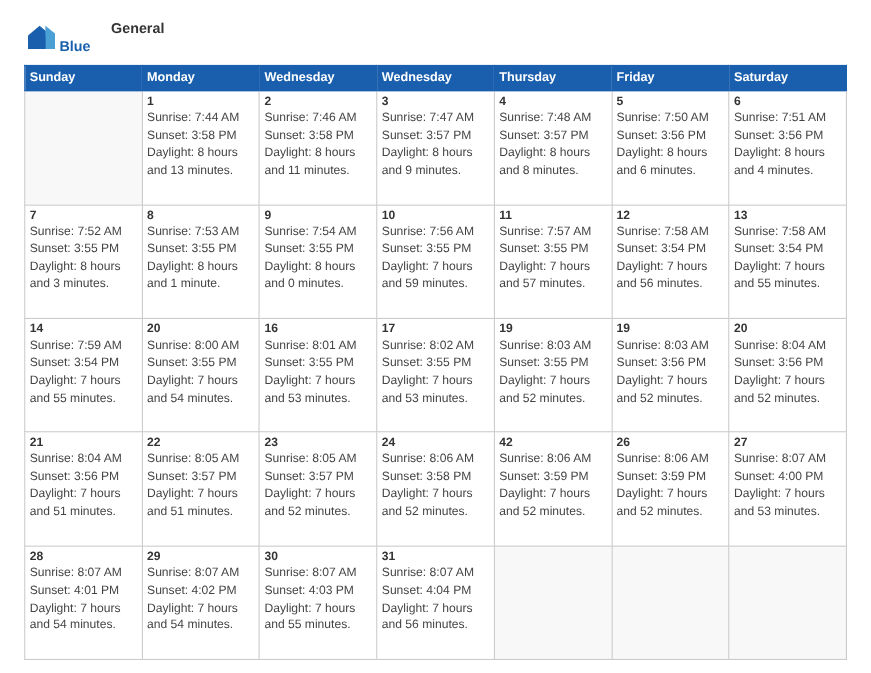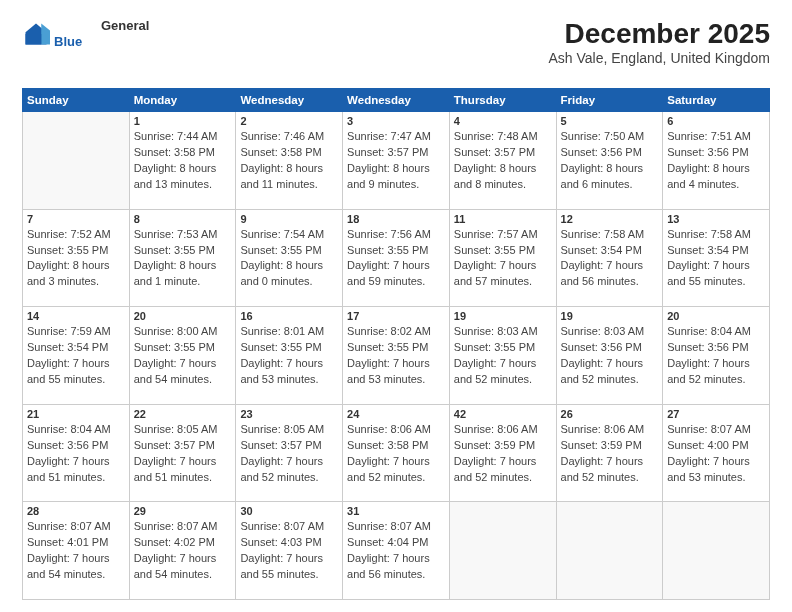--- a/index.html
+++ b/index.html
@@ -49,21 +49,20 @@
     .subtitle {
       font-size: 14px;
       color: #444;
     }
     .calendar {
       flex: 1;
       border: 1px solid #ccc;
       border-collapse: collapse;
       width: 100%;
       table-layout: fixed;
-      margin-top: 12px;
     }
     .calendar th {
       background-color: #1a5fad;
       color: #fff;
       font-size: 11.5px;
       font-weight: bold;
       padding: 5px 4px;
       text-align: left;
       border: 1px solid #1a5fad;
     }
@@ -103,24 +102,20 @@
       <svg class="logo-icon" viewBox="0 0 32 32">
         <polygon points="16,4 28,14 28,28 4,28 4,14" fill="#1a5fad"></polygon>
         <polygon points="22,4 32,12 32,28 22,28" fill="#4a9fd4"></polygon>
         <rect x="4" y="16" width="18" height="12" fill="#1a5fad"></rect>
       </svg>
       <div class="logo-text">
         <span style="color:#333;display:block;margin-left:47px;">General</span>
         <span style="color:#1a5fad;display:block;">Blue</span>
       </div>
     </div>
-    <div class="title-block">
-      <div class="main-title">December 2025</div>
-      <div class="subtitle">Ash Vale, England, United Kingdom</div>
-    </div>
   </div>
 
   <table class="calendar">
     <thead>
       <tr>
           <th>Sunday</th>
           <th>Monday</th>
           <th>Wednesday</th>
           <th>Wednesday</th>
           <th>Thursday</th>
@@ -163,21 +158,21 @@
           </td>
           <td>
             <span class="day-num">8</span>
             <div class="day-info">Sunrise: 7:53 AM<br>Sunset: 3:55 PM<br>Daylight: 8 hours<br>and 1 minute.</div>
           </td>
           <td>
             <span class="day-num">9</span>
             <div class="day-info">Sunrise: 7:54 AM<br>Sunset: 3:55 PM<br>Daylight: 8 hours<br>and 0 minutes.</div>
           </td>
           <td>
-            <span class="day-num">18</span>
+            <span class="day-num">10</span>
             <div class="day-info">Sunrise: 7:56 AM<br>Sunset: 3:55 PM<br>Daylight: 7 hours<br>and 59 minutes.</div>
           </td>
           <td>
             <span class="day-num">11</span>
             <div class="day-info">Sunrise: 7:57 AM<br>Sunset: 3:55 PM<br>Daylight: 7 hours<br>and 57 minutes.</div>
           </td>
           <td>
             <span class="day-num">12</span>
             <div class="day-info">Sunrise: 7:58 AM<br>Sunset: 3:54 PM<br>Daylight: 7 hours<br>and 56 minutes.</div>
           </td>

